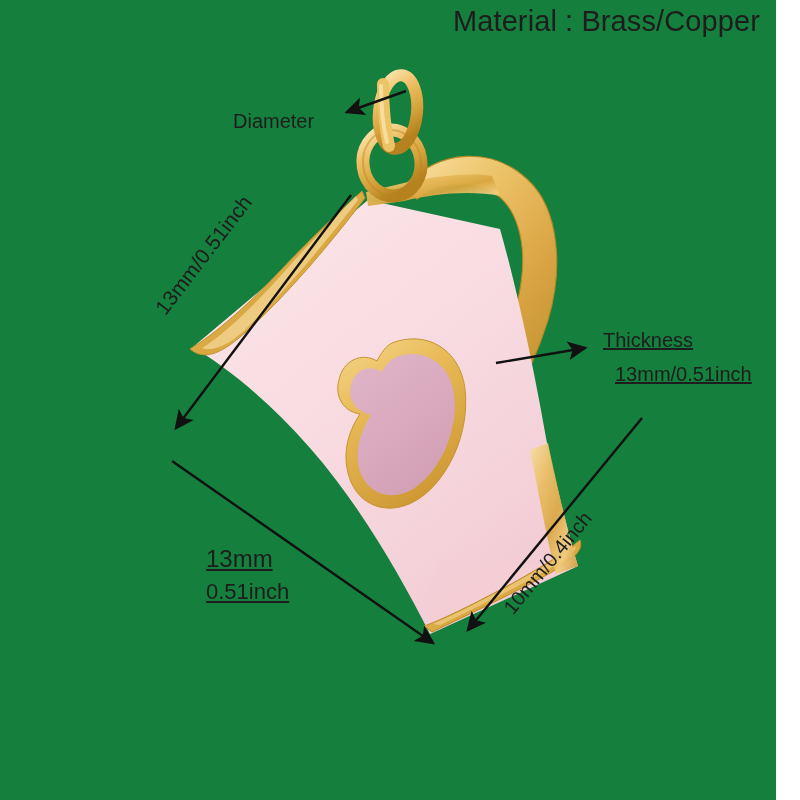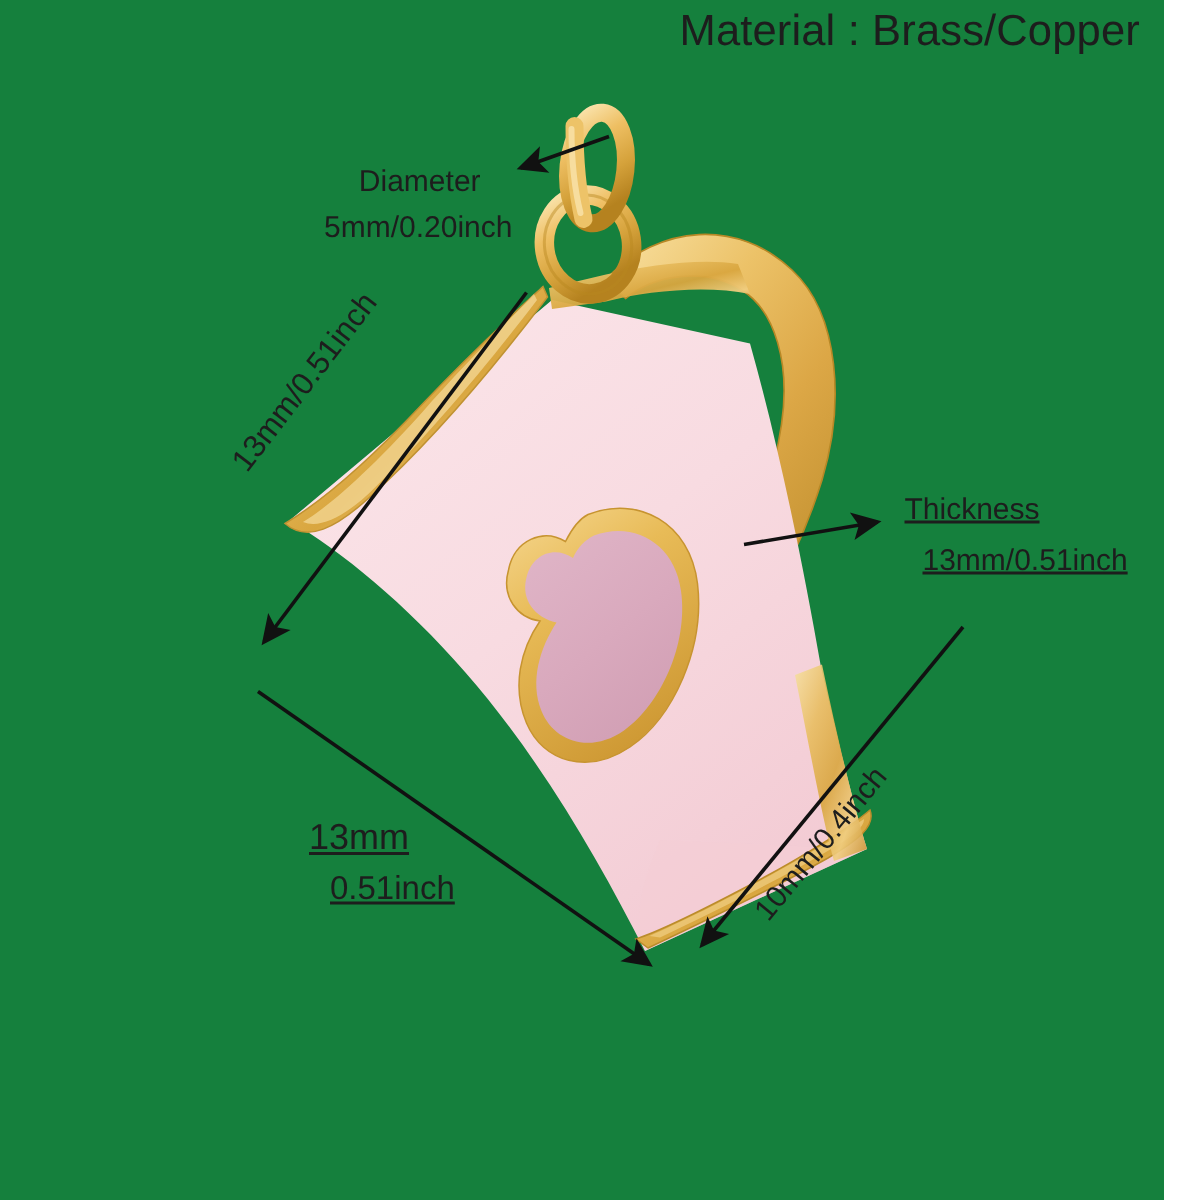--- a/index.html
+++ b/index.html
@@ -24,40 +24,40 @@
     white-space: nowrap;
     line-height: 1.15;
   }
   #material-label {
     left: 453px;
     top: 5px;
     font-size: 29px;
     letter-spacing: 0.1px;
   }
   #diameter-label {
-    left: 218px;
+    left: 233px;
     top: 110px;
     font-size: 20px;
-    text-align: center;
+    text-align: right;
   }
   #diameter-label .l2 { display: block; margin-top: 8px; margin-left: -2px;}
   #thickness-label {
     left: 603px;
     top: 329px;
     font-size: 20px;
     text-decoration: underline;
   }
   #thickness-label .l2 { display: block; margin-top: 11px; margin-left: 12px; }
   #width-label {
     left: 206px;
     top: 545px;
     font-size: 24px;
     text-decoration: underline;
   }
-  #width-label .l2 { display: block; font-size: 22px; margin-top: 6px; margin-left: 14px; }
+  #width-label .l2 { display: block; font-size: 22px; margin-top: 6px; }
   #diag-left-label {
     left: 160px;
     top: 300px;
     font-size: 21px;
     transform: rotate(-52.5deg);
     transform-origin: left center;
   }
   #diag-right-label {
     left: 508px;
     top: 600px;
@@ -199,21 +199,20 @@
       <line x1="351" y1="195" x2="176" y2="428" marker-end="url(#arrowhead)"></line>
       <line x1="172" y1="461" x2="433" y2="643" marker-end="url(#arrowhead)"></line>
       <line x1="642" y1="418" x2="468" y2="630" marker-end="url(#arrowhead)"></line>
     </g>
   </svg>
 
   <div class="lbl" id="material-label">Material : Brass/Copper</div>
 
   <div class="lbl" id="diameter-label">
     <span>Diameter</span>
-    <span class="l2">5mm/0.20inch</span>
   </div>
 
   <div class="lbl" id="thickness-label">
     <span>Thickness</span>
     <span class="l2">13mm/0.51inch</span>
   </div>
 
   <div class="lbl" id="diag-left-label">13mm/0.51inch</div>
 
   <div class="lbl" id="diag-right-label">10mm/0.4inch</div>

